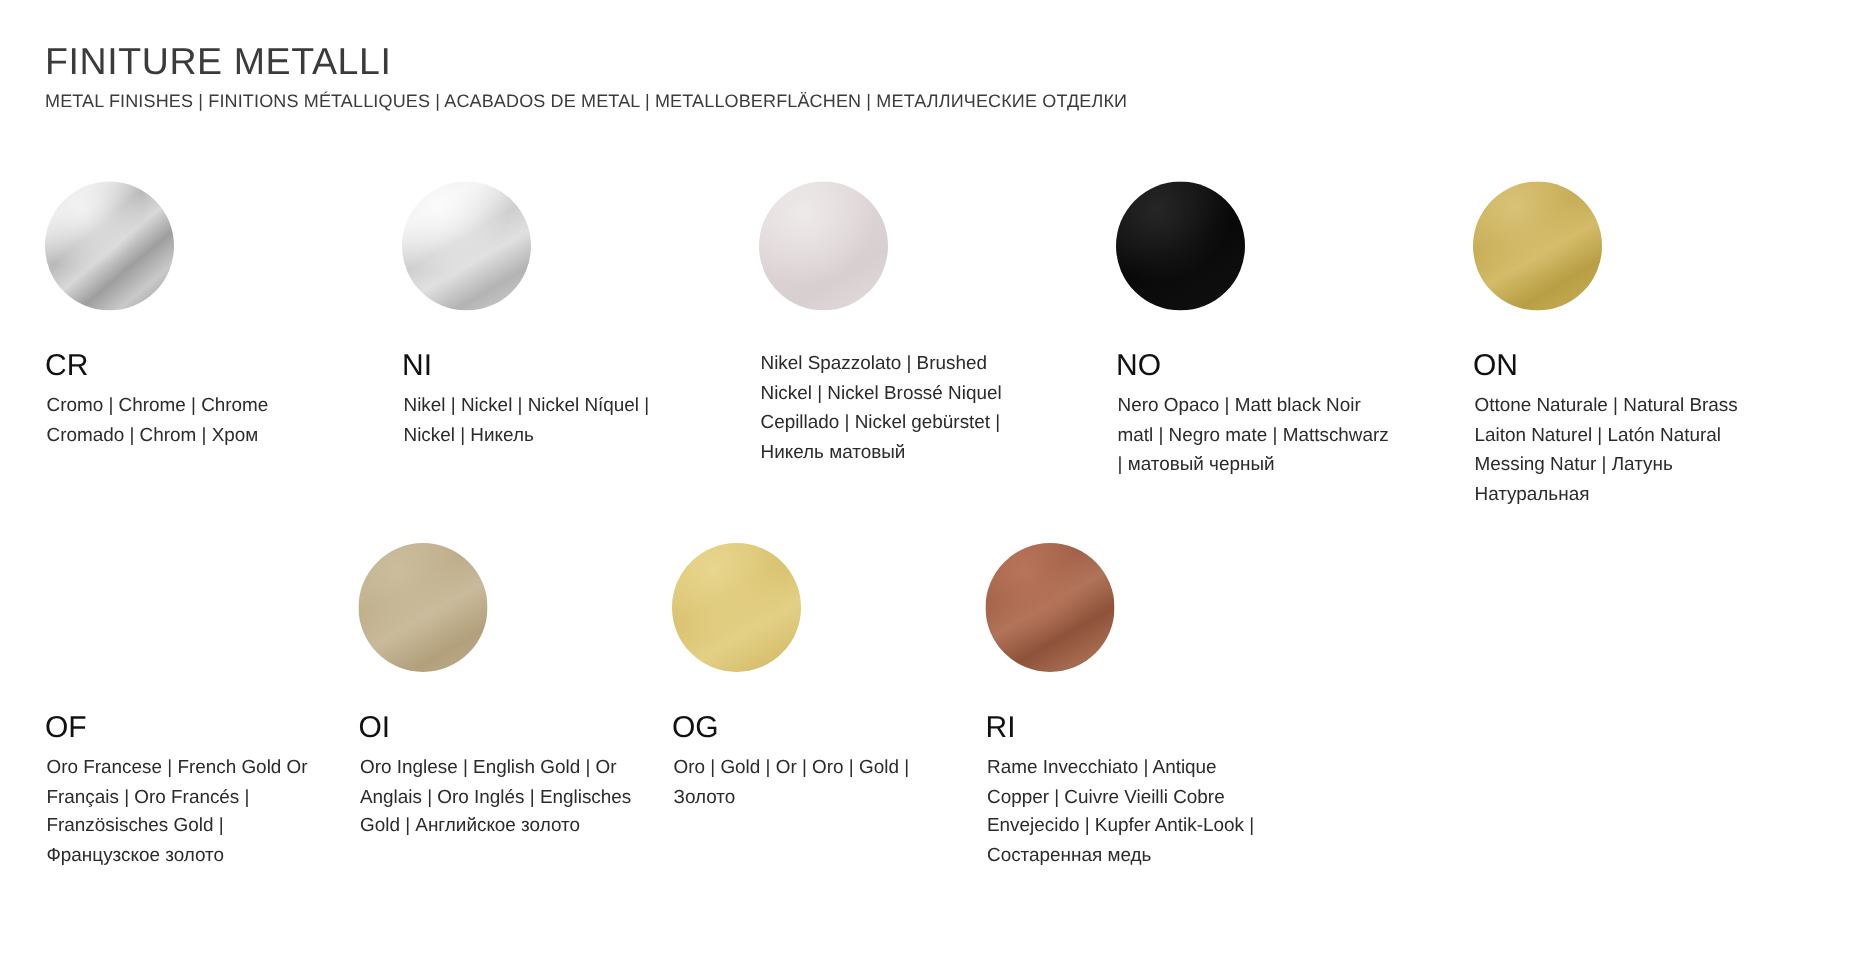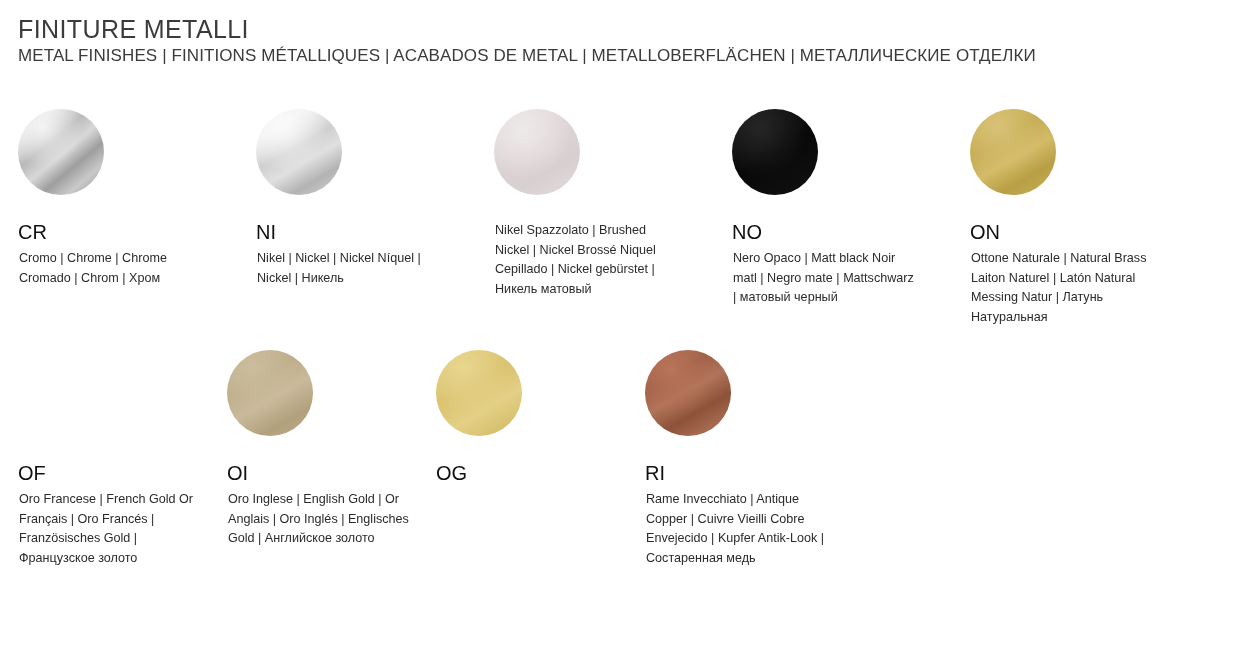--- a/index.html
+++ b/index.html
@@ -11,36 +11,36 @@
     width: 1238px;
     height: 649px;
     font-family: "Liberation Sans", sans-serif;
     color: #1c1c1c;
     overflow: hidden;
   }
   .page {
     position: relative;
     width: 1238px;
     height: 477px;
-    padding: 4px;
+    padding: 16px;
     box-sizing: border-box;
   }
   .header {
     padding: 10px 0 0 14px;
   }
   .title {
     font-size: 25px;
     font-weight: 400;
     letter-spacing: 0.4px;
     color: #3b3b3b;
     margin: 0;
     line-height: 30px;
   }
   .subtitle {
-    font-size: 17px;
+    font-size: 12px;
     color: #3b3b3b;
     margin: 4px 0 0 0;
     letter-spacing: 0.1px;
     line-height: 15px;
   }
 
   .grid {
     margin-top: 46px;
     padding-left: 14px;
     display: grid;
@@ -194,20 +194,21 @@
 
     <div class="swatch-cell">
       <div class="disc f-oi"></div>
       <p class="code">OI</p>
       <p class="desc">Oro Inglese | English Gold | Or Anglais | Oro Inglés | Englisches Gold | Английское золото</p>
     </div>
 
     <div class="swatch-cell">
       <div class="disc f-og"></div>
       <p class="code">OG</p>
+      <p class="desc">Oro | Gold | Or | Oro | Gold | Золото</p>
     </div>
 
     <div class="swatch-cell">
       <div class="disc f-ri"></div>
       <p class="code">RI</p>
       <p class="desc">Rame Invecchiato | Antique Copper | Cuivre Vieilli Cobre Envejecido | Kupfer Antik-Look | Состаренная медь</p>
     </div>
 
     <div class="swatch-cell"></div>
     <div class="swatch-cell"></div>

